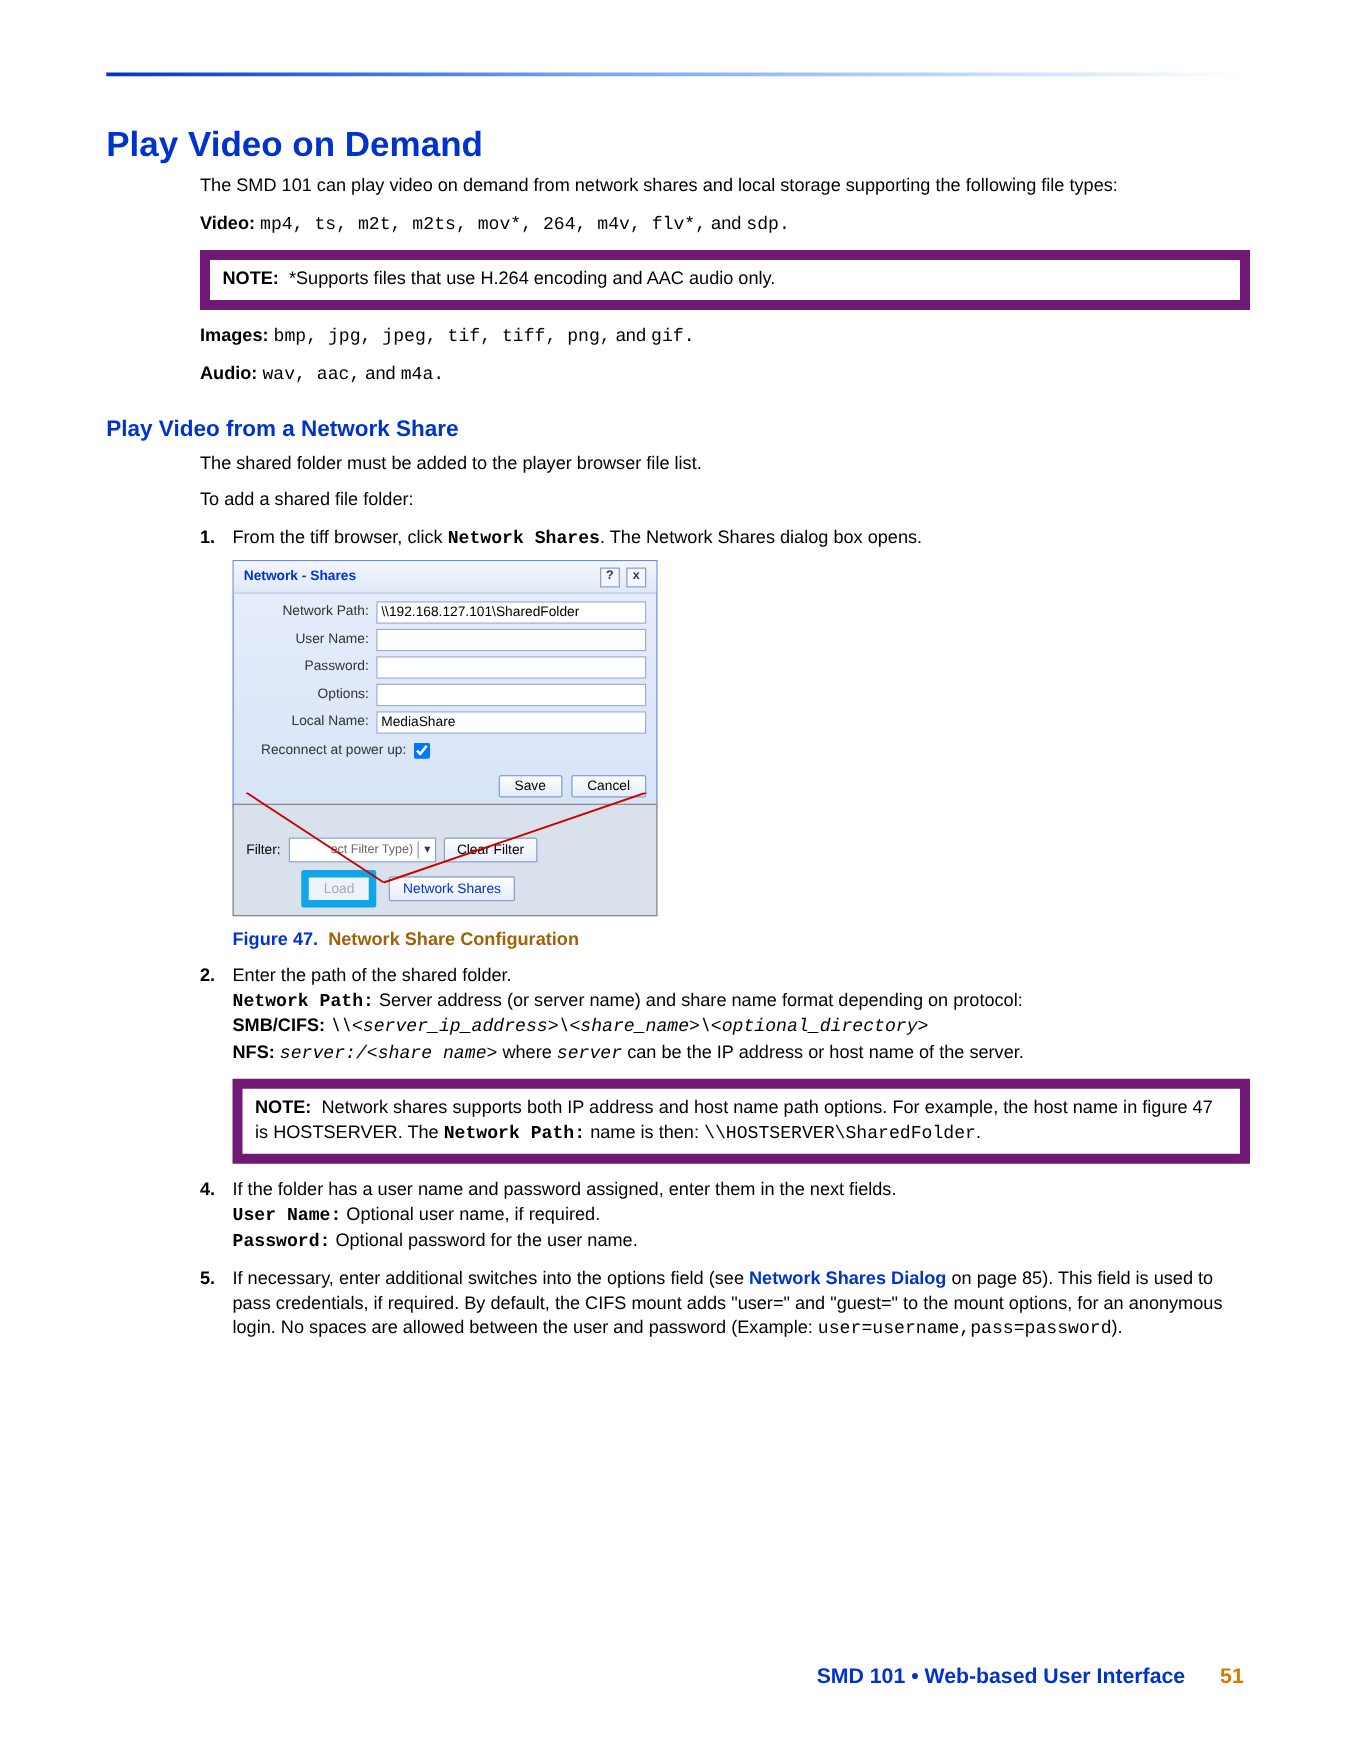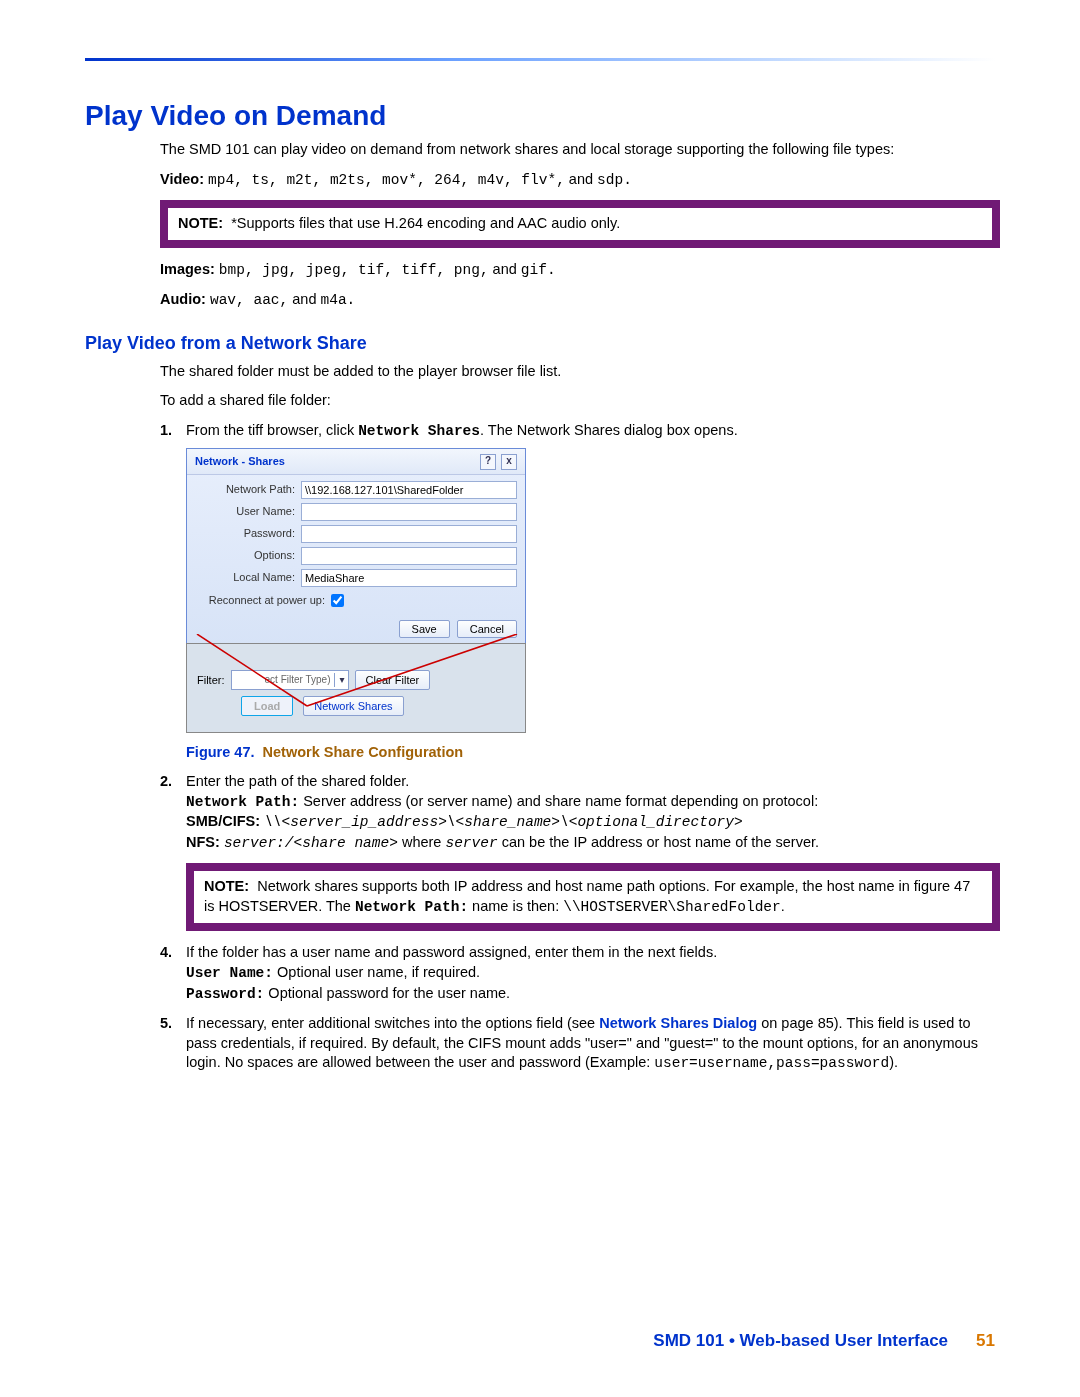--- a/index.html
+++ b/index.html
@@ -160,21 +160,21 @@
     border: 1px solid #8aa0d0;
     background: linear-gradient(#fdfefe,#e6edf9);
     padding: 2px 10px;
     border-radius: 2px;
   }
   .behind .nsrow {
     position: absolute;
     top: 52px; left: 54px;
     display:flex; gap:10px; align-items:center;
   }
-  .behind .nsrow .load { color:#aaa; border:1px solid #0ea5e9; background:#eef2fa; padding:2px 12px; border-radius:2px;font-weight:bold;}
+  .behind .nsrow .load { color:#aaa; border:6px solid #0ea5e9; background:#eef2fa; padding:2px 12px; border-radius:2px;}
   .redlines {
     position: absolute;
     left: 0; right: 0;
     pointer-events:none;
   }
   .footer {
     position: absolute;
     bottom: 46px;
     right: 85px;
     font-size: 17px;

